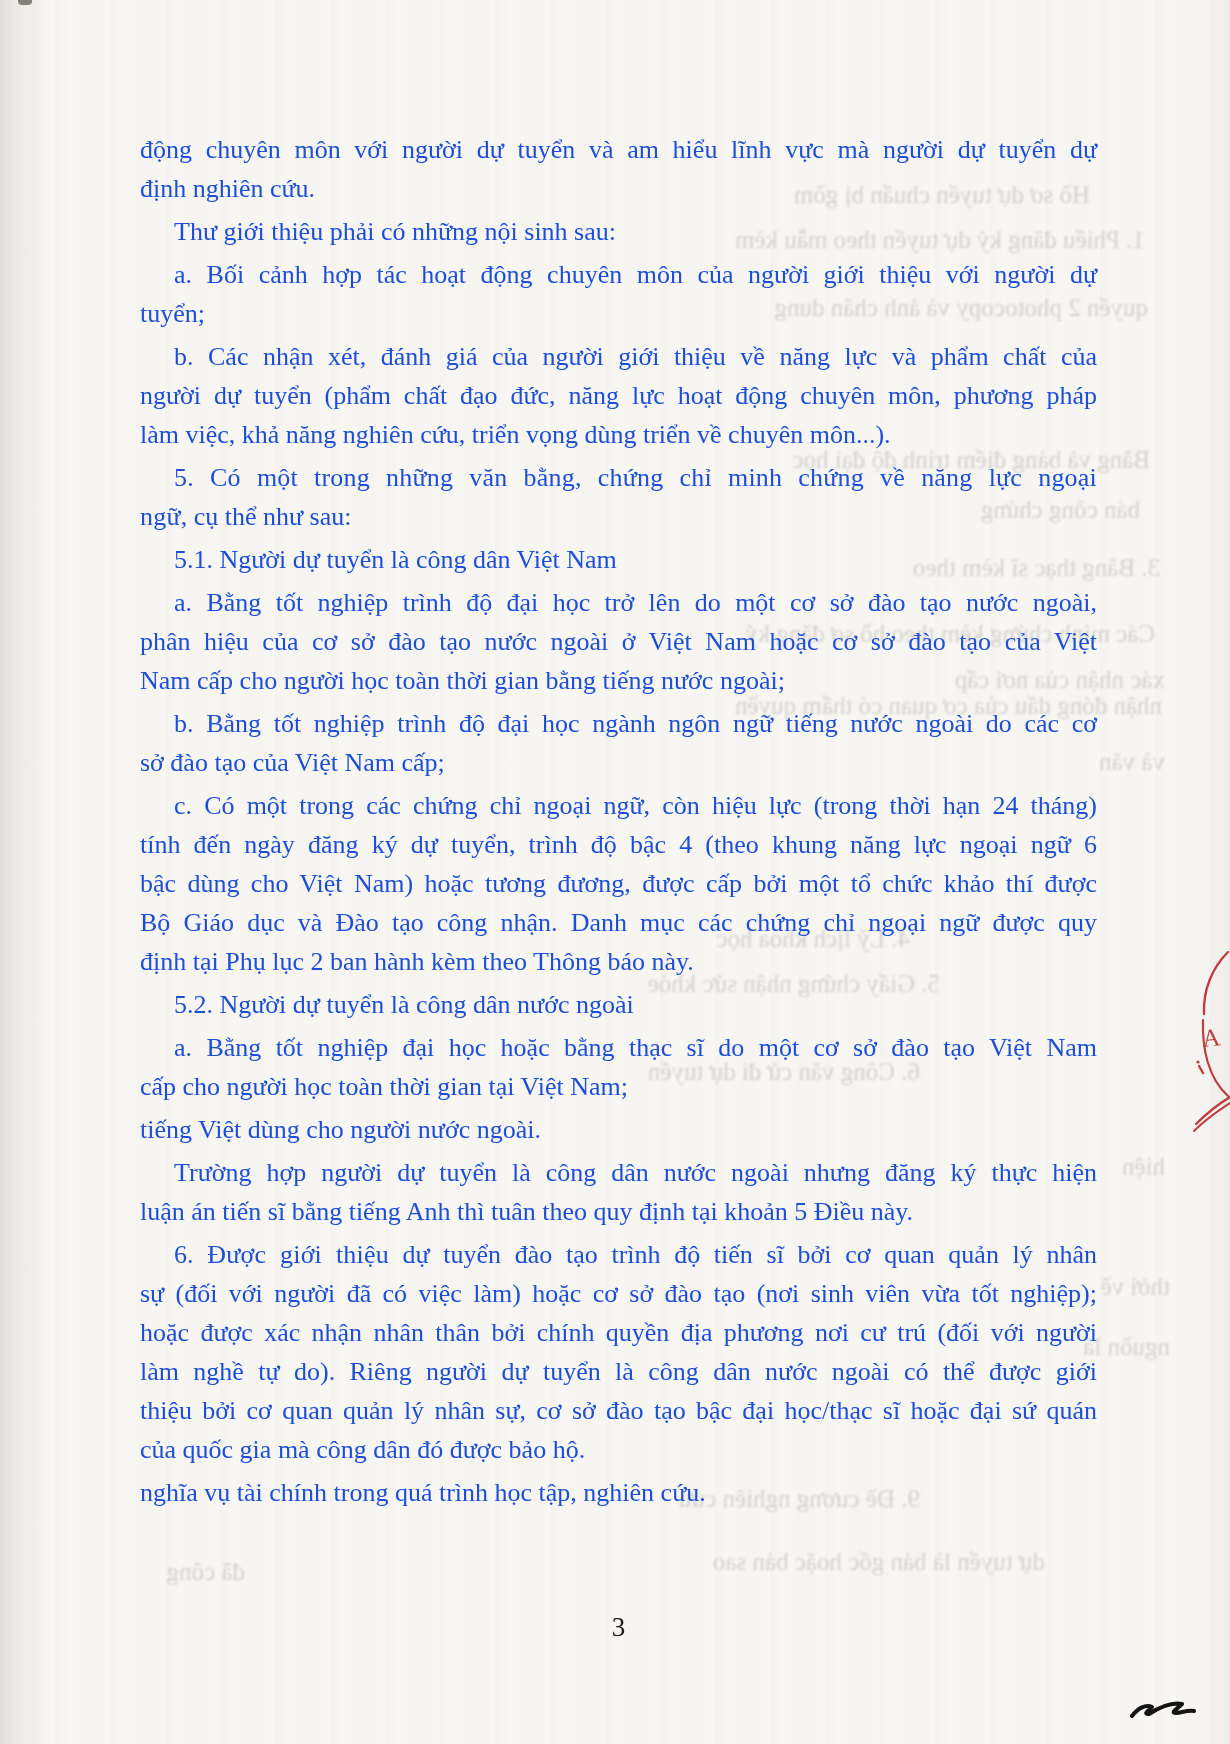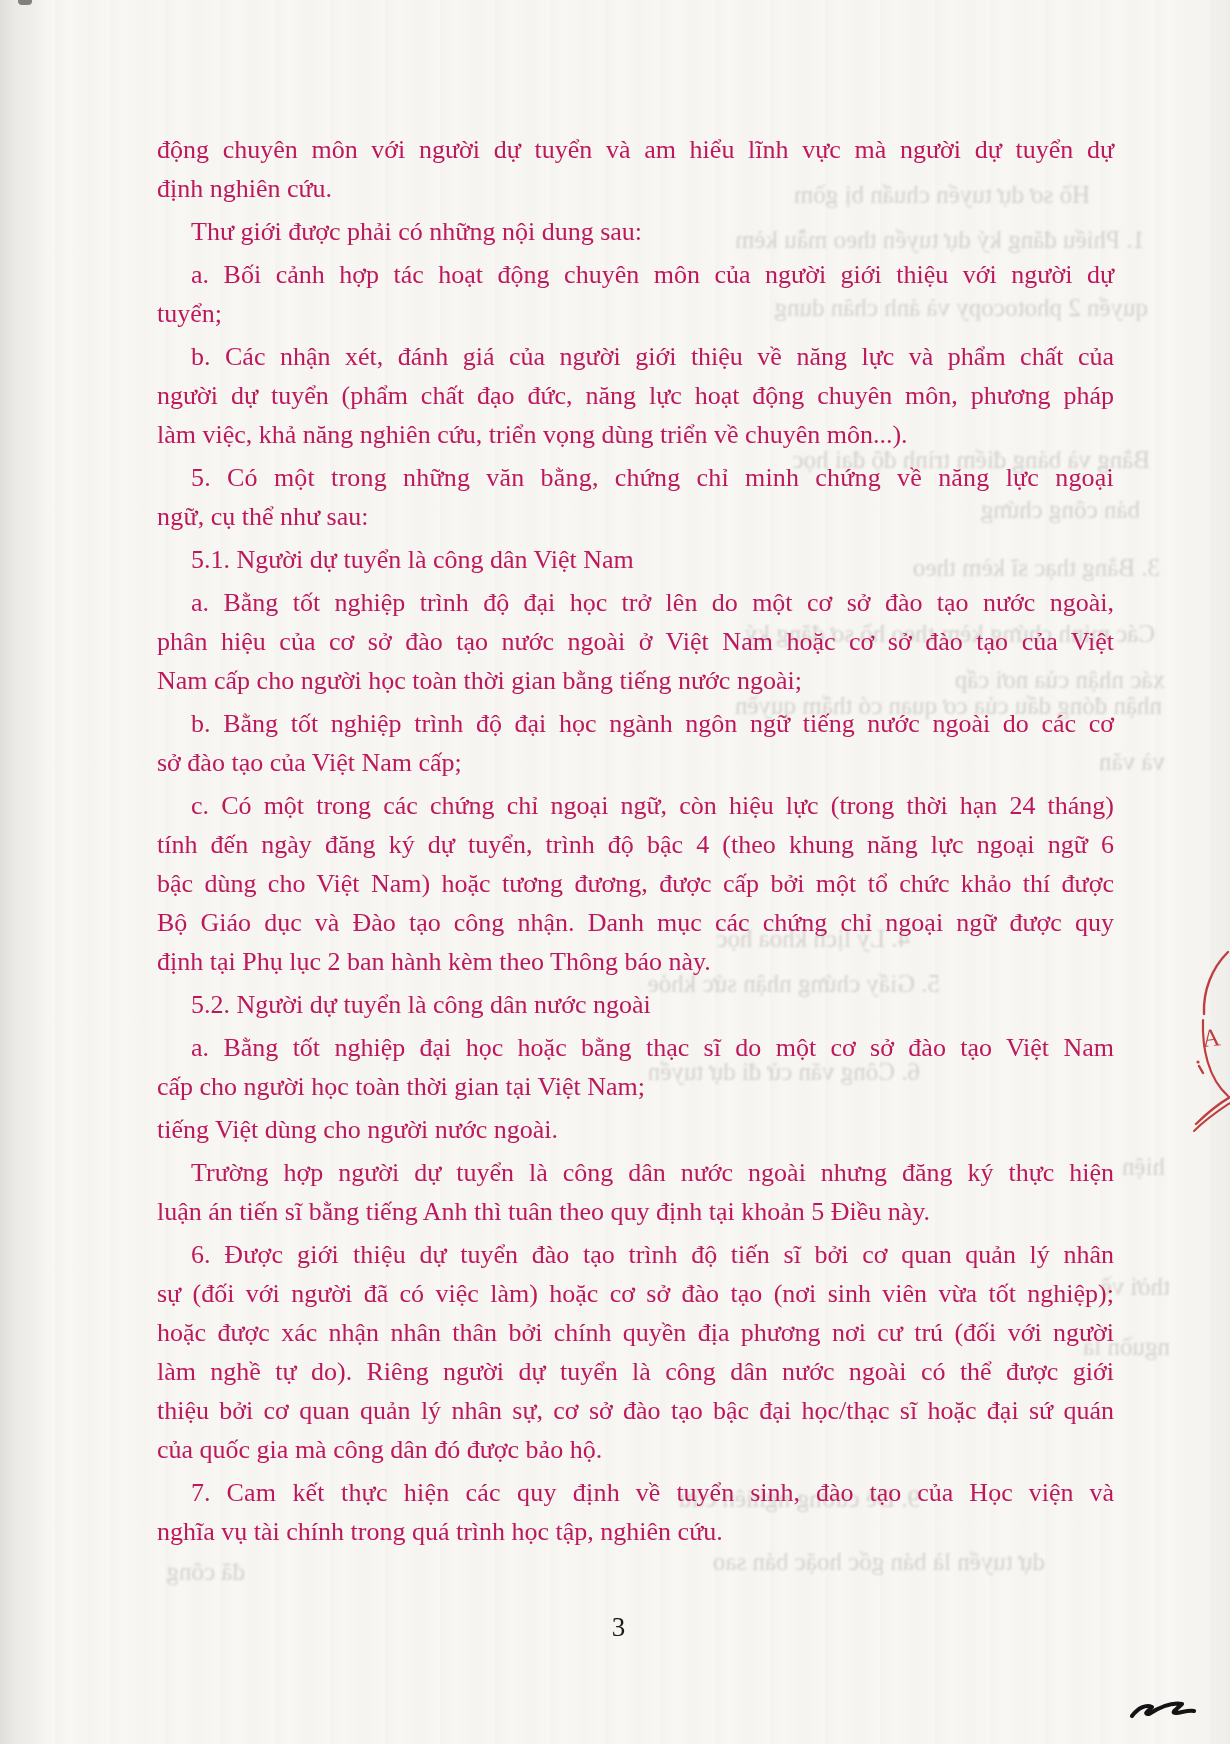--- a/index.html
+++ b/index.html
@@ -22,22 +22,22 @@
   .bleed-layer{position:absolute;inset:0;pointer-events:none;}
   .ghost{
     position:absolute;height:30px;overflow:hidden;
     color:#a19f97;opacity:.42;filter:blur(1.3px);
     transform:scaleX(-1);
     font-size:25px;white-space:nowrap;
   }
 
   
   .doc{
-    position:absolute;left:157px;top:130px;width:957px;
-    color:#be185d;font-size:26px;
+    position:absolute;left:140px;top:130px;width:957px;
+    color:#1d4ed8;font-size:26px;
   }
   .paragraph{margin:0 0 4px 0;}
   .line{
     line-height:39px;height:39px;overflow:visible;
     text-align:justify;text-align-last:justify;
   }
   .line.last{text-align:center;text-align-last:left;}
   .line.indent{text-indent:34px;}
   .line b{font-weight:400;letter-spacing:.2px;}
 
@@ -81,21 +81,21 @@
     <div class="ghost" style="left: 625px; top: 1548px; width: 420px;">dự tuyển là bản gốc hoặc bản sao</div>
     <div class="ghost" style="left: 125px; top: 1558px; width: 120px;">đã công</div>
   </div>
 
 <div class="doc">
     <div class="paragraph">
       <div class="line"><span>động chuyên môn với người dự tuyển và am hiểu lĩnh vực mà người dự tuyển dự</span></div>
       <div class="line last"><span>định nghiên cứu.</span></div>
     </div>
     <div class="paragraph">
-      <div class="line last indent"><span>Thư giới được phải có những nội dung sau:</span></div>
+      <div class="line last indent"><span>Thư giới thiệu phải có những nội sinh sau:</span></div>
     </div>
     <div class="paragraph">
       <div class="line indent"><span>a. Bối cảnh hợp tác hoạt động chuyên môn của người giới thiệu với người dự</span></div>
       <div class="line last"><span>tuyển;</span></div>
     </div>
     <div class="paragraph">
       <div class="line indent"><span>b. Các nhận xét, đánh giá của người giới thiệu về năng lực và phẩm chất của</span></div>
       <div class="line"><span>người dự tuyển (phẩm chất đạo đức, năng lực hoạt động chuyên môn, phương pháp</span></div>
       <div class="line last"><span>làm việc, khả năng nghiên cứu, triển vọng dùng triển về chuyên môn...).</span></div>
     </div>
@@ -138,21 +138,20 @@
     </div>
     <div class="paragraph">
       <div class="line indent"><span>6. </span><b>Được giới thiệu</b><span> dự tuyển đào tạo trình độ tiến sĩ bởi cơ quan quản lý nhân</span></div>
       <div class="line"><span>sự (đối với người đã có việc làm) hoặc cơ sở đào tạo (nơi sinh viên vừa tốt nghiệp);</span></div>
       <div class="line"><span>hoặc được xác nhận nhân thân bởi chính quyền địa phương nơi cư trú (đối với người</span></div>
       <div class="line"><span>làm nghề tự do). Riêng người dự tuyển là công dân nước ngoài có thể được giới</span></div>
       <div class="line"><span>thiệu bởi cơ quan quản lý nhân sự, cơ sở đào tạo bậc đại học/thạc sĩ hoặc đại sứ quán</span></div>
       <div class="line last"><span>của quốc gia mà công dân đó được bảo hộ.</span></div>
     </div>
     <div class="paragraph">
-      <div class="line indent"><span>7. </span><b>Cam kết thực hiện các quy định</b><span> về tuyển sinh, đào tạo của Học viện và</span></div>
       <div class="line last"><span>nghĩa vụ tài chính trong quá trình học tập, nghiên cứu.</span></div>
     </div>
   </div>
 
 <div class="page-number">3</div>
 
 <div class="red-annotation">
   <svg width="42" height="215" viewBox="0 0 42 215">
     <path d="M 40 14 C 24 30, 15 52, 16 76" fill="none" stroke="#c03e3e" stroke-width="2.4" stroke-linecap="round"></path>
     <path d="M 15 82 C 14 110, 20 140, 40 158" fill="none" stroke="#c03e3e" stroke-width="2.2" stroke-linecap="round"></path>

